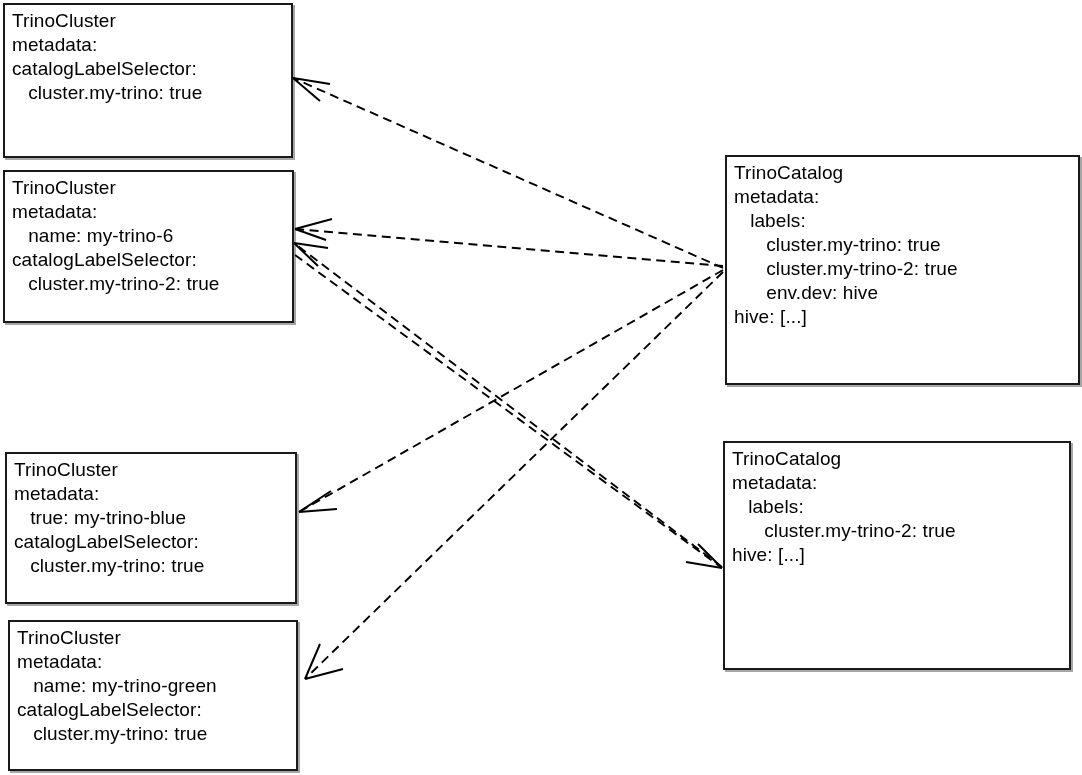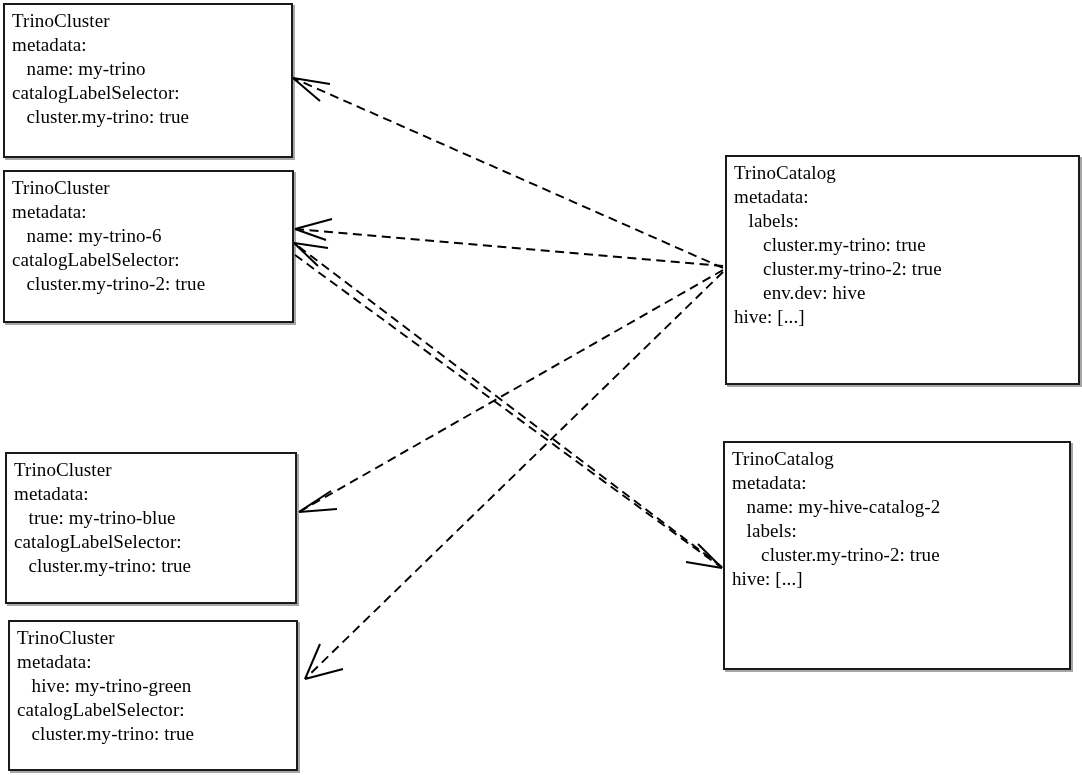--- a/index.html
+++ b/index.html
@@ -6,21 +6,21 @@
     margin: 0;
     padding: 0;
     background: #ffffff;
   }
   #canvas {
     position: relative;
     width: 1082px;
     height: 775px;
     background: #ffffff;
     overflow: hidden;
-    font-family: Liberation Serif, serif;
+    font-family: Liberation Sans, sans-serif;
   }
   .node {
     position: absolute;
     box-sizing: border-box;
     background: #ffffff;
     border: 2px solid #1a1a1a;
     box-shadow: 2px 2px 0 rgba(0,0,0,0.35);
     padding: 4px 0 0 0;
     z-index: 2;
   }
@@ -71,57 +71,55 @@
       <path class="edge-path" d="M 722 567 L 294 243"></path>
       <path class="edge-head" d="M 294 243 L 328 248 M 294 243 L 318 266"></path>
       <path class="edge-path" d="M 295 255 L 722 568"></path>
       <path class="edge-head" d="M 722 568 L 686 562 M 722 568 L 698 544"></path>
     </svg>
 
   <div id="nodes">
       <div class="node" style="left: 3px; top: 3px; width: 290px; height: 155px;">
         <div class="line">TrinoCluster</div>
         <div class="line">metadata:</div>
-        <div class="line">   name: my-trino</div>
         <div class="line">catalogLabelSelector:</div>
         <div class="line">   cluster.my-trino: true</div>
       </div>
       <div class="node" style="left: 3px; top: 170px; width: 291px; height: 153px;">
         <div class="line">TrinoCluster</div>
         <div class="line">metadata:</div>
         <div class="line">   name: my-trino-6</div>
         <div class="line">catalogLabelSelector:</div>
         <div class="line">   cluster.my-trino-2: true</div>
       </div>
       <div class="node" style="left: 5px; top: 452px; width: 292px; height: 152px;">
         <div class="line">TrinoCluster</div>
         <div class="line">metadata:</div>
         <div class="line">   true: my-trino-blue</div>
         <div class="line">catalogLabelSelector:</div>
         <div class="line">   cluster.my-trino: true</div>
       </div>
       <div class="node" style="left: 8px; top: 620px; width: 290px; height: 151px;">
         <div class="line">TrinoCluster</div>
         <div class="line">metadata:</div>
-        <div class="line">   hive: my-trino-green</div>
+        <div class="line">   name: my-trino-green</div>
         <div class="line">catalogLabelSelector:</div>
         <div class="line">   cluster.my-trino: true</div>
       </div>
       <div class="node" style="left: 725px; top: 155px; width: 355px; height: 230px;">
         <div class="line">TrinoCatalog</div>
         <div class="line">metadata:</div>
         <div class="line">   labels:</div>
         <div class="line">      cluster.my-trino: true</div>
         <div class="line">      cluster.my-trino-2: true</div>
         <div class="line">      env.dev: hive</div>
         <div class="line">hive: [...]</div>
       </div>
       <div class="node" style="left: 723px; top: 441px; width: 348px; height: 229px;">
         <div class="line">TrinoCatalog</div>
         <div class="line">metadata:</div>
-        <div class="line">   name: my-hive-catalog-2</div>
         <div class="line">   labels:</div>
         <div class="line">      cluster.my-trino-2: true</div>
         <div class="line">hive: [...]</div>
       </div>
     </div>
 
 </div>
 
 </body></html>

